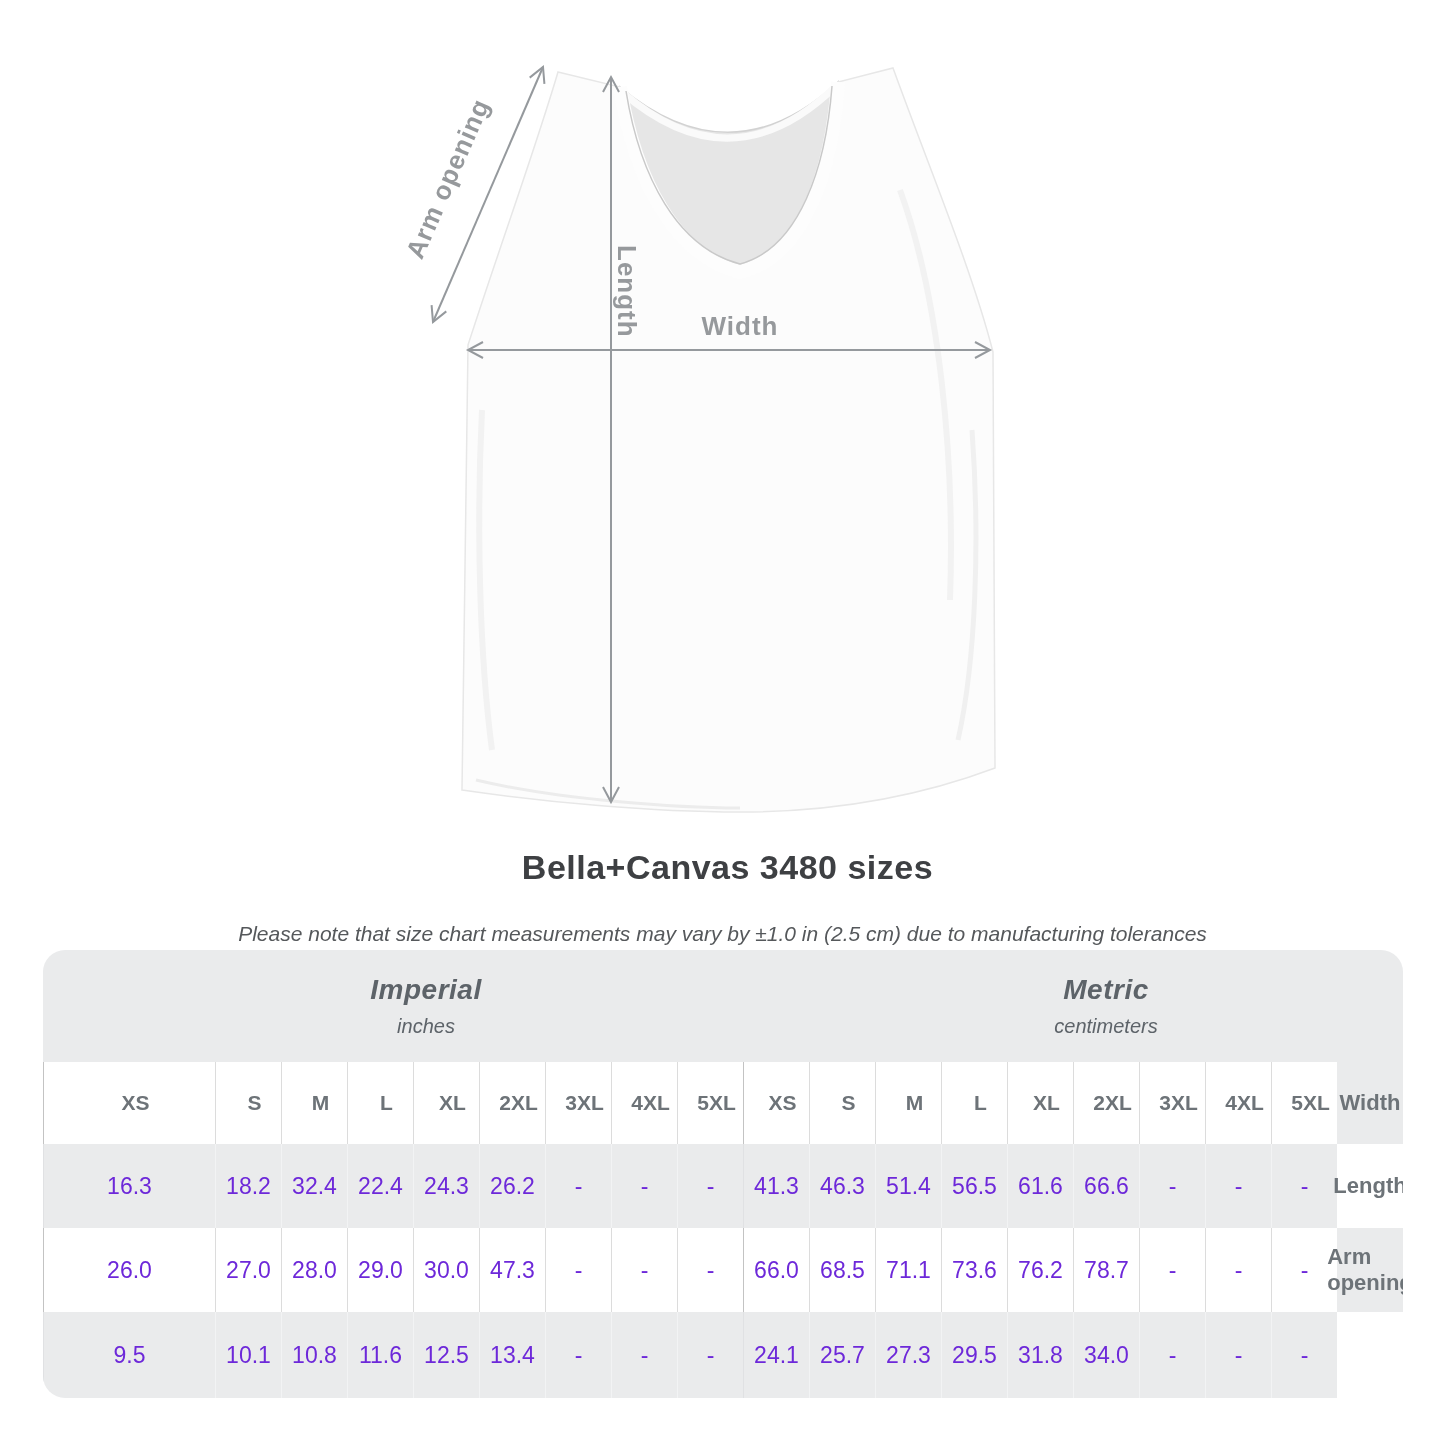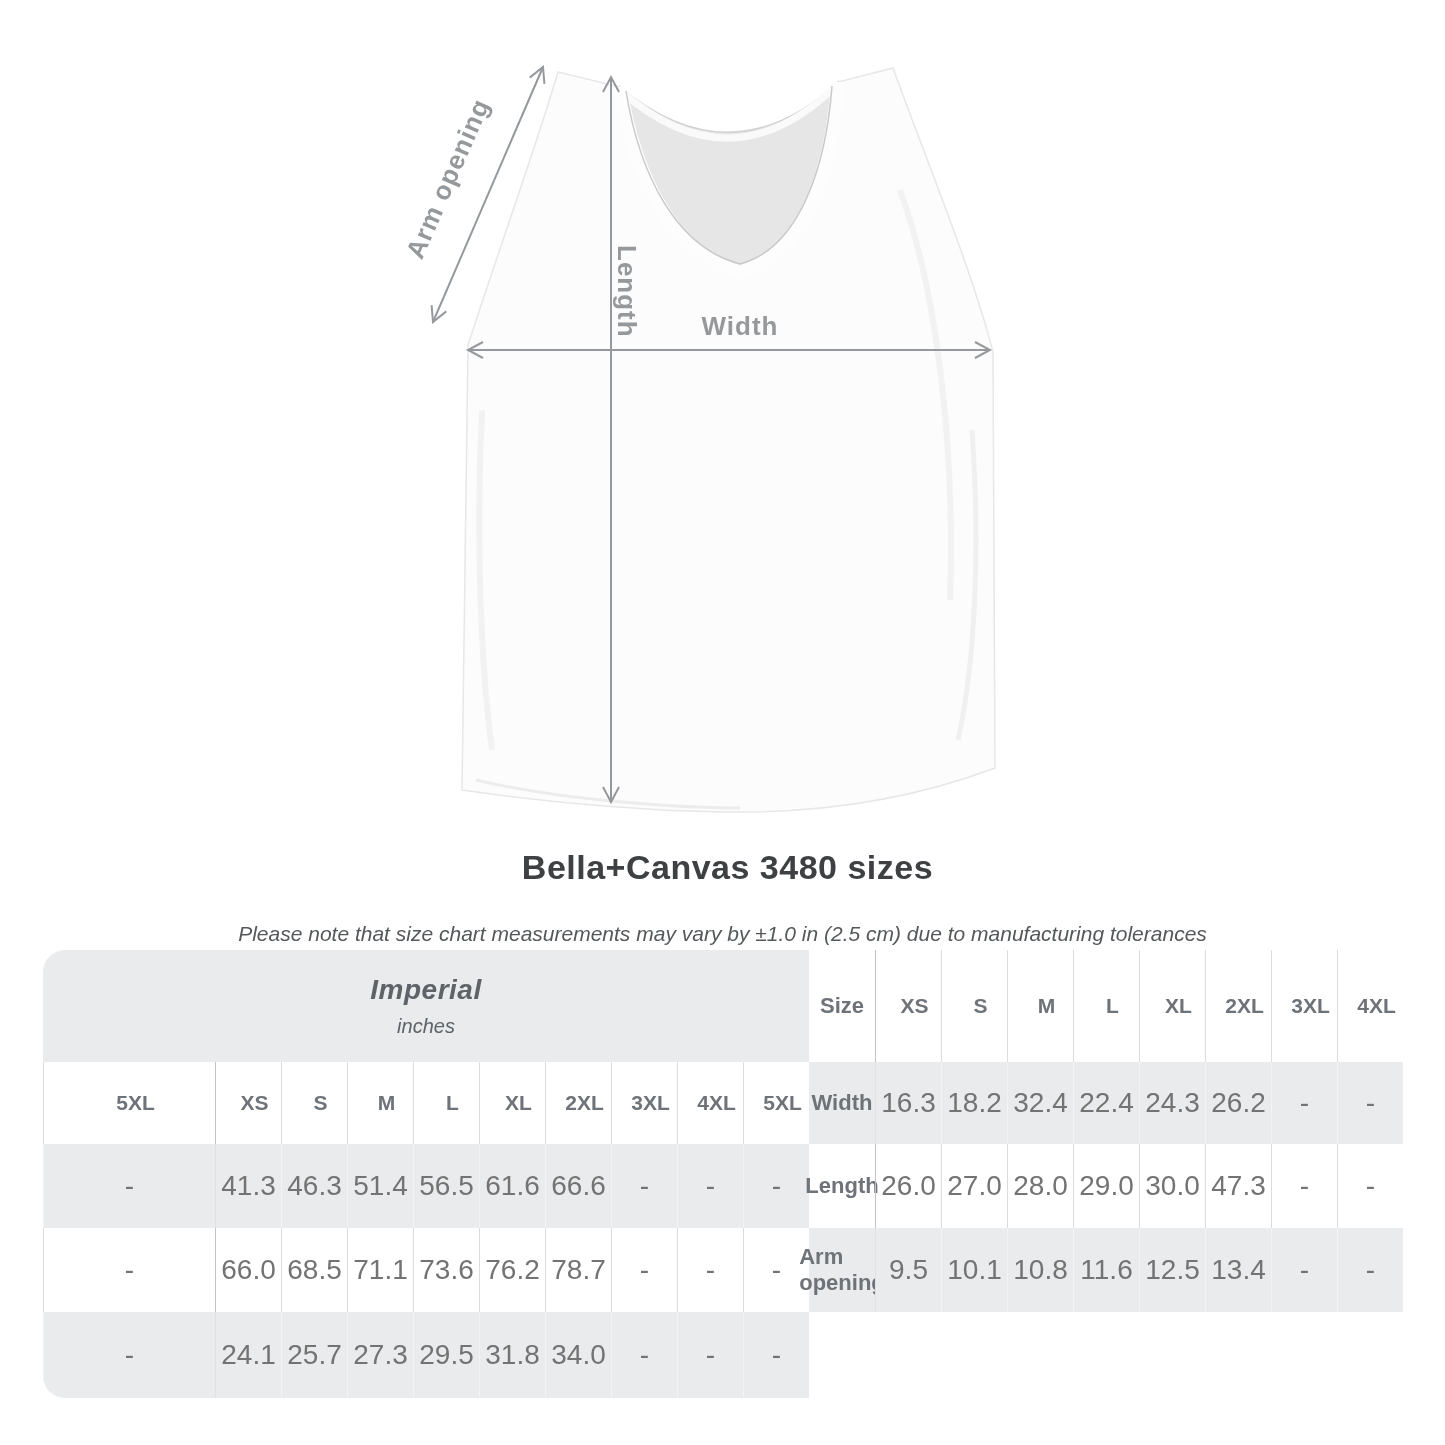--- a/index.html
+++ b/index.html
@@ -32,21 +32,21 @@
     justify-content:flex-start;padding-top:24px;box-sizing:border-box;
   }
   .banner-left{grid-column:1 / span 10;}
   .banner-right{grid-column:11 / span 9;}
   .unit-title{font-size:28px;font-weight:bold;font-style:italic;color:#5d6369;letter-spacing:.5px;}
   .unit-sub{font-size:20px;font-style:italic;color:#5d6369;margin-top:9px;}
   .cell{display:flex;align-items:center;justify-content:center;box-sizing:border-box;}
   .cell.gray{background:#eaebec;}
   .label-cell{font-weight:bold;font-size:22px;color:#6d7378;}
   .size-cell{font-weight:bold;font-size:21px;color:#6d7378;padding-left:12px;}
-  .val-cell{font-size:28px;color:#737373;}
+  .val-cell{font-size:23px;color:#6d28d9;}
   .size-cell,.val-cell{border-left:1px solid #dcdcdc;}
   .size-cell.gray,.val-cell.gray{border-left-color:#f2f3f4;}
   .cell.sep{border-left-color:#c3c3c3;}
   .cell.sep.gray{border-left-color:#e0e1e3;}
 </style>
 </head>
 <body>
 
 <svg class="fig" viewBox="0 0 680 810">
 
@@ -105,22 +105,25 @@
 </svg>
 
 <div class="title">Bella+Canvas 3480 sizes</div>
 <div class="note">Please note that size chart measurements may vary by ±1.0 in (2.5 cm) due to manufacturing tolerances</div>
 
 <section class="chart" id="chart">
   <div class="banner banner-left">
     <div class="unit-title">Imperial</div>
     <div class="unit-sub">inches</div>
   </div>
+  <div class="banner banner-right">
+    <div class="unit-title">Metric</div>
+    <div class="unit-sub">centimeters</div>
+  </div>
 
-<div class="cell label-cell white">Size</div>
     <div class="cell size-cell white sep">XS</div>
     <div class="cell size-cell white">S</div>
     <div class="cell size-cell white">M</div>
     <div class="cell size-cell white">L</div>
     <div class="cell size-cell white">XL</div>
     <div class="cell size-cell white">2XL</div>
     <div class="cell size-cell white">3XL</div>
     <div class="cell size-cell white">4XL</div>
     <div class="cell size-cell white">5XL</div>
     <div class="cell size-cell white sep">XS</div>

